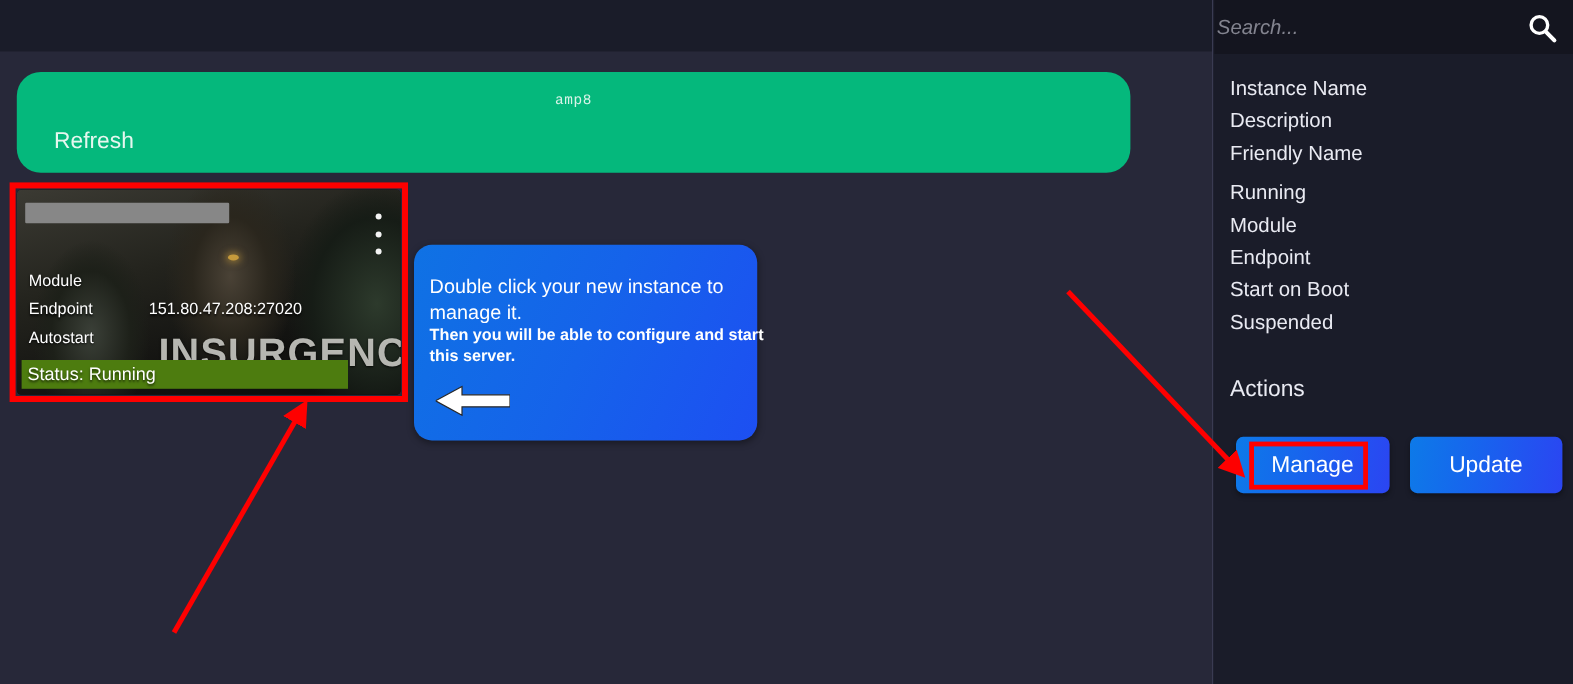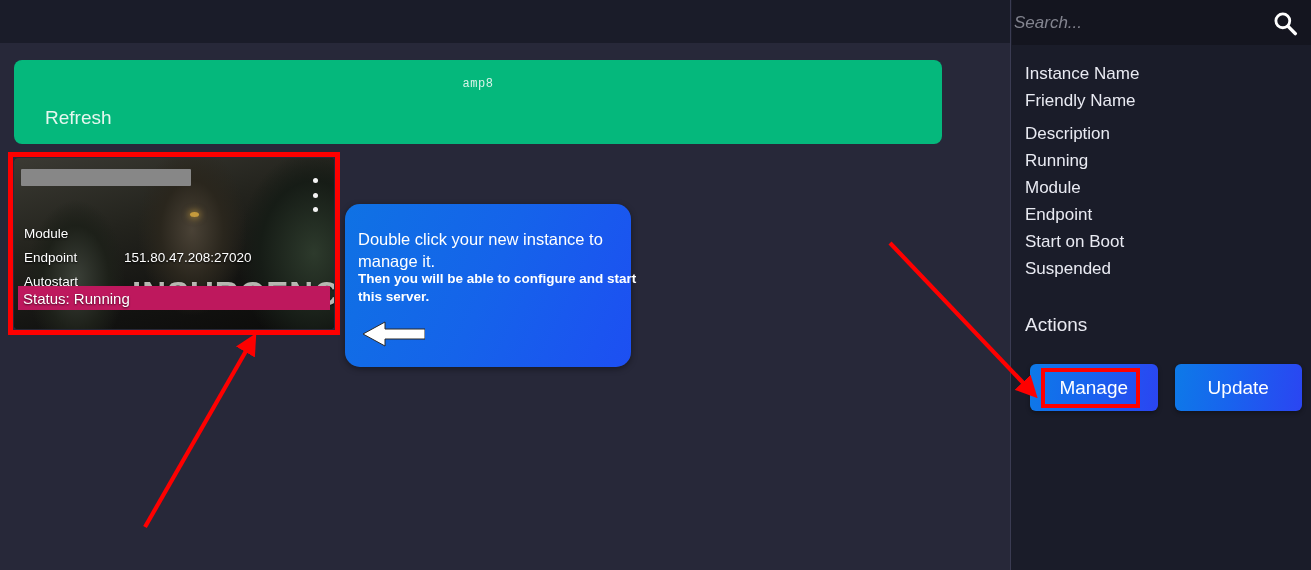--- a/index.html
+++ b/index.html
@@ -135,21 +135,21 @@
   }
 
   
   .refresh-bar {
     position: absolute;
     left: 14px;
     top: 17px;
     width: 928px;
     height: 84px;
     background: #05b87c;
-    border-radius: 8px;
+    border-radius: 20px;
     cursor: pointer;
   }
   .refresh-label {
     position: absolute;
     left: 31px;
     top: 47px;
     color: #e6f7ef;
     font-size: 19px;
   }
   .refresh-code {
@@ -263,24 +263,24 @@
   .card-row .k {
     flex: 0 0 110px;
     padding-left: 10px;
     box-sizing: border-box;
   }
   .card-row .v { flex: 1; }
 
   .card-status {
     position: absolute;
     left: 4px;
-    bottom: 19px;
-    width: 312px;
+    bottom: 5px;
+    width: 272px;
     height: 24px;
-    background: #be185d;
+    background: #4d7c0f;
     color: #ffffff;
     font-size: 15px;
     display: flex;
     align-items: center;
     padding-left: 5px;
     box-sizing: border-box;
     text-shadow: 0 1px 2px rgba(0,0,0,0.65);
   }
 
   .card-highlight {
@@ -411,22 +411,22 @@
       <div class="search-icon">
         <svg viewBox="0 0 24 24" width="26" height="26">
           <circle cx="10" cy="10" r="6.4" fill="none" stroke="#ffffff" stroke-width="2.6"></circle>
           <line x1="14.9" y1="15.1" x2="21.5" y2="21.8" stroke="#ffffff" stroke-width="3.2" stroke-linecap="round"></line>
         </svg>
       </div>
     </div>
 
     <div class="prop-list">
       <div class="prop-item">Instance Name</div>
+      <div class="prop-item">Description</div>
       <div class="prop-item gap-after">Friendly Name</div>
-      <div class="prop-item">Description</div>
       <div class="prop-item">Running</div>
       <div class="prop-item">Module</div>
       <div class="prop-item">Endpoint</div>
       <div class="prop-item">Start on Boot</div>
       <div class="prop-item">Suspended</div>
     </div>
 
     <div class="actions-title">Actions</div>
 
     <div class="action-row">

